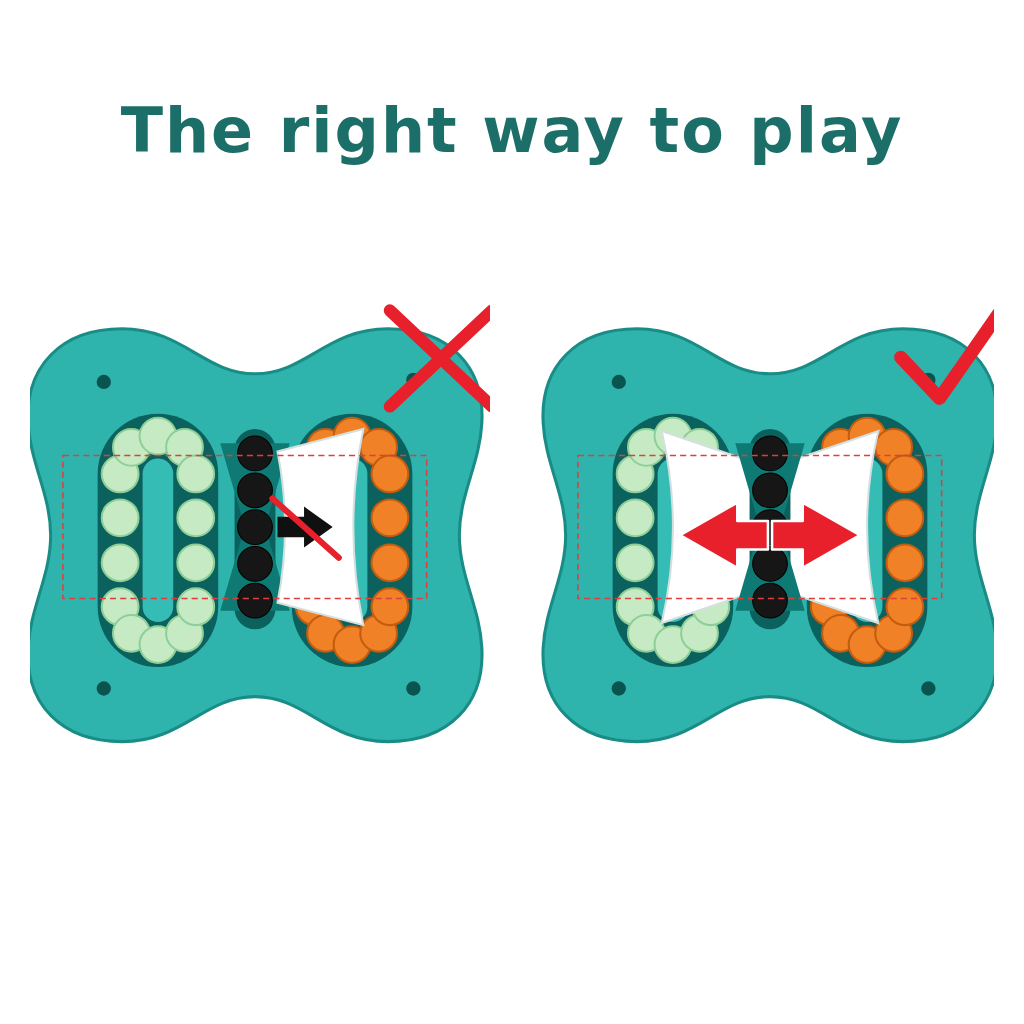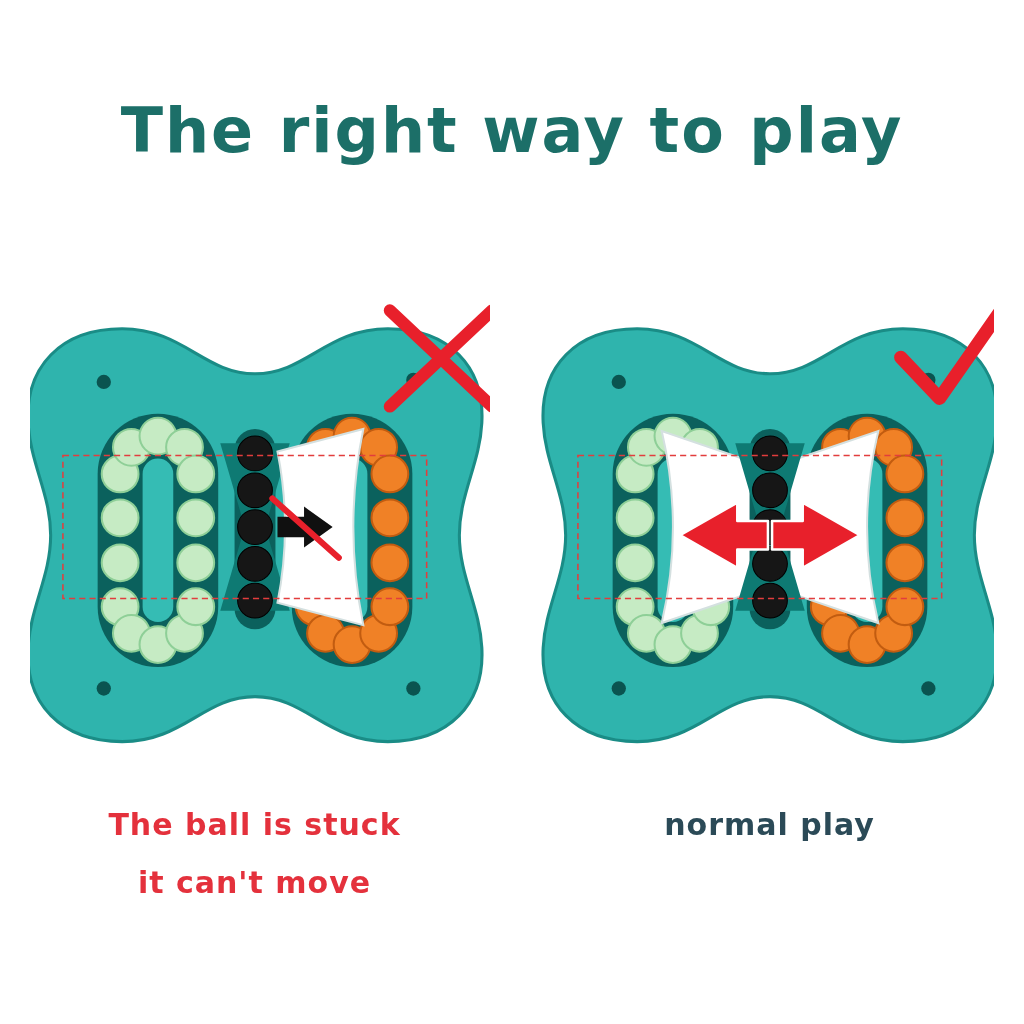--- a/index.html
+++ b/index.html
@@ -106,24 +106,20 @@
           <circle class="bead-black" cx="230" cy="186" r="17"></circle>
           <circle class="bead-black" cx="230" cy="222" r="17"></circle>
           <circle class="bead-black" cx="230" cy="258" r="17"></circle>
           <circle class="bead-black" cx="230" cy="294" r="17"></circle>
         </g>
         <rect class="dashed-zone" x="42" y="152" width="356" height="140"></rect>
         <path class="block-arrow-black" d="M306 222 L278 202 L278 212 L252 212 L252 232 L278 232 L278 242 Z"></path>
         <path class="mark" stroke-width="6" d="M247 194 L312 252"></path>
         <path class="mark" stroke-width="12" d="M362 10 L462 104 M462 10 L362 104"></path>
       </svg>
-      <div class="figure-caption caption-wrong">
-        <div>The ball is stuck</div>
-        <div>it can't move</div>
-      </div>
     </div>
 
     <div class="figure">
       <svg class="toy" viewBox="0 0 460 440" xmlns="http://www.w3.org/2000/svg">
         <path class="toy-body" d="M 100 28 C 160 28 180 72 230 72 C 280 72 300 28 360 28 C 420 28 455 65 452 120
              C 450 160 430 190 430 230 C 430 270 450 300 452 340 C 455 395 420 432 360 432
              C 300 432 280 388 230 388 C 180 388 160 432 100 432 C 40 432 5 395 8 340
              C 10 300 30 270 30 230 C 30 190 10 160 8 120 C 5 65 40 28 100 28 Z"></path>
         <g>
           <circle class="screw" cx="82" cy="80" r="7"></circle>
@@ -177,18 +173,17 @@
           <circle class="bead-black" cx="230" cy="222" r="17"></circle>
           <circle class="bead-black" cx="230" cy="258" r="17"></circle>
           <circle class="bead-black" cx="230" cy="294" r="17"></circle>
         </g>
         <rect class="dashed-zone" x="42" y="152" width="356" height="140"></rect>
         <path class="block-arrow-red" d="M142 230 L198 198 L198 216 L228 216 L228 244 L198 244 L198 262 Z"></path>
         <path class="block-arrow-red" d="M318 230 L262 198 L262 216 L232 216 L232 244 L262 244 L262 262 Z"></path>
         <path class="mark" stroke-width="13" d="M358 56 L396 96 L456 10"></path>
       </svg>
       <div class="figure-caption caption-right">
-        <div>normal play</div>
       </div>
     </div>
 
   </div>
 </div>
 
 </body></html>

